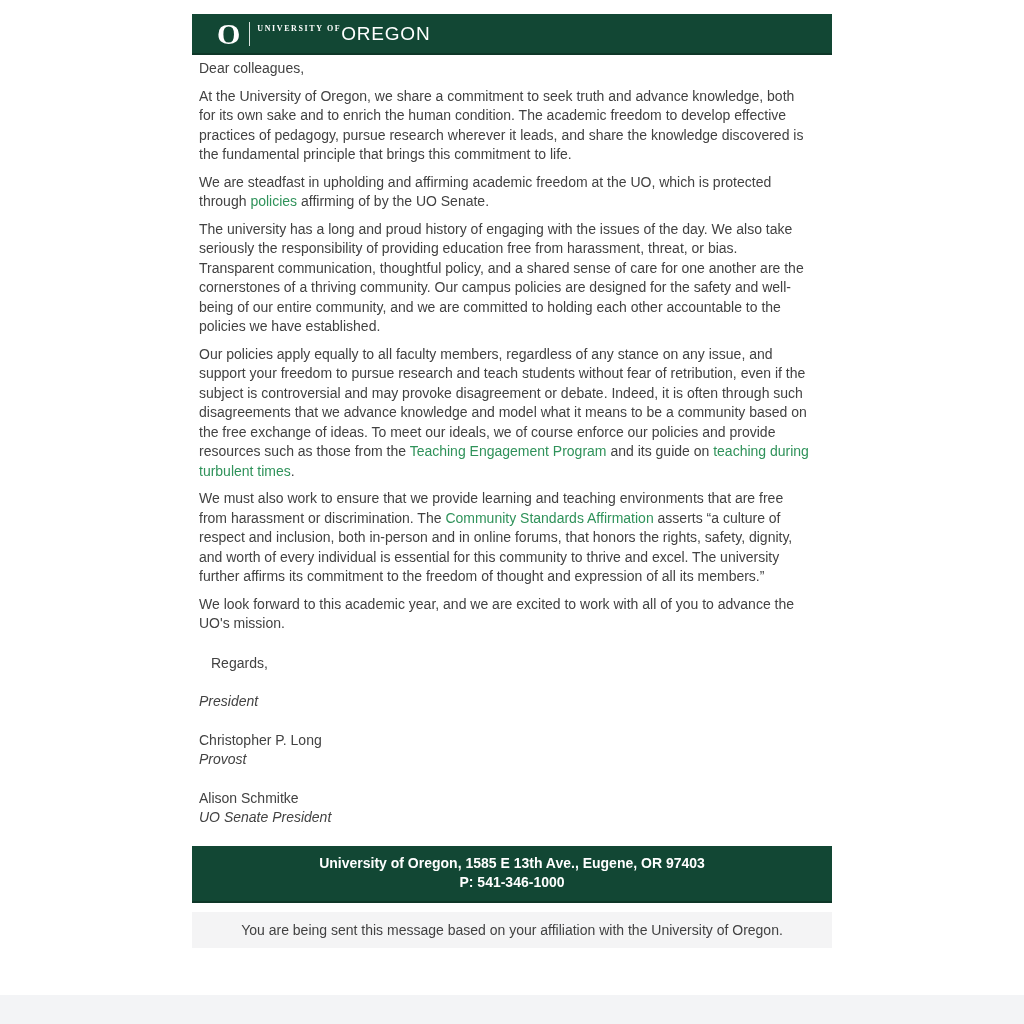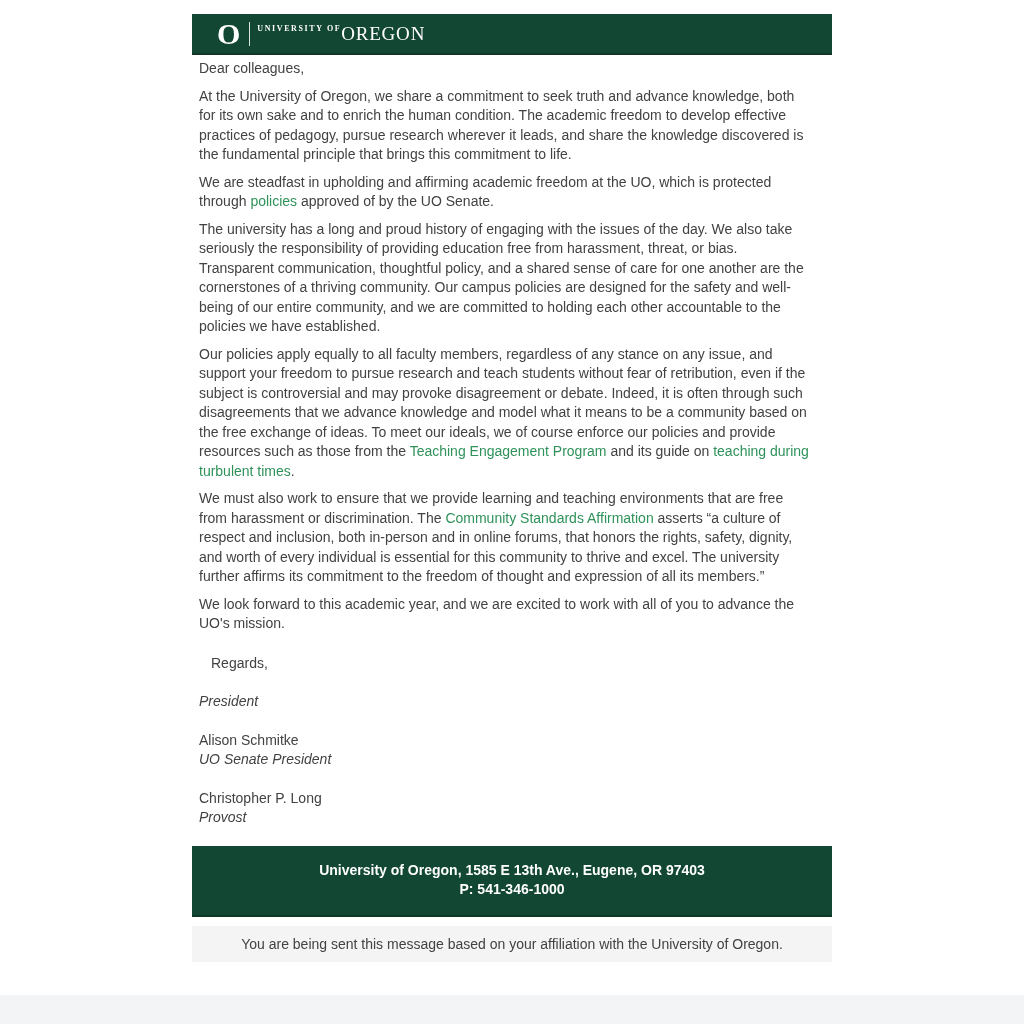--- a/index.html
+++ b/index.html
@@ -57,21 +57,21 @@
   }
   .logo-top{
     font-family:"Liberation Serif", serif;
     font-size:8px;
     font-weight:bold;
     letter-spacing:1.6px;
     line-height:8px;
     margin-bottom:1px;
   }
   .logo-bottom{
-    font-family:Liberation Serif, serif;
+    font-family:Liberation Sans, sans-serif;
     font-size:19px;
     letter-spacing:0.8px;
     line-height:17px;
   }
   .letter{
     padding:4px 5px 0 7px;
     color:var(--body-text);
     font-size:14px;
     line-height:19.5px;
   }
@@ -81,21 +81,21 @@
     text-decoration:none;
     cursor:pointer;
     text-align:center;
   }
   .closing{margin:20px 0 0 12px;}
   .sig-block{margin-top:19px;}
   .sig-name{display:block;}
   .sig-title{display:block;font-style:italic;}
   .footer-bar{
     margin-top:18px;
-    height:71px;
+    height:57px;
     background:var(--uo-green);
     border-bottom:2px solid rgba(0,0,0,0.22);
     color:#ffffff;
     font-weight:bold;
     font-size:14px;
     line-height:19.5px;
     display:flex;
     flex-direction:column;
     align-items:center;
     justify-content:center;
@@ -134,38 +134,38 @@
         <span class="logo-top">UNIVERSITY OF</span>
         <span class="logo-bottom">OREGON</span>
       </span>
     </div>
   </div>
 
   <div class="letter">
     <p class="para">Dear colleagues,</p>
     <div id="paragraphs">
         <p class="para"><span>At the University of Oregon, we share a commitment to seek truth and advance knowledge, both for its own sake and to enrich the human condition. The academic freedom to develop effective practices of pedagogy, pursue research wherever it leads, and share the knowledge discovered is the fundamental principle that brings this commitment to life.</span></p>
-        <p class="para"><span>We are steadfast in upholding and affirming academic freedom at the UO, which is protected through </span><a class="green-link" href="#">policies</a><span> approved of by the UO Senate.</span></p>
+        <p class="para"><span>We are steadfast in upholding and affirming academic freedom at the UO, which is protected through </span><a class="green-link" href="#">policies</a><span> affirming of by the UO Senate.</span></p>
         <p class="para"><span>The university has a long and proud history of engaging with the issues of the day. We also take seriously the responsibility of providing education free from harassment, threat, or bias. Transparent communication, thoughtful policy, and a shared sense of care for one another are the cornerstones of a thriving community. Our campus policies are designed for the safety and well-being of our entire community, and we are committed to holding each other accountable to the policies we have established.</span></p>
         <p class="para"><span>Our policies apply equally to all faculty members, regardless of any stance on any issue, and support your freedom to pursue research and teach students without fear of retribution, even if the subject is controversial and may provoke disagreement or debate. Indeed, it is often through such disagreements that we advance knowledge and model what it means to be a community based on the free exchange of ideas. To meet our ideals, we of course enforce our policies and provide resources such as those from the </span><a class="green-link" href="#">Teaching Engagement Program</a><span> and its guide on </span><a class="green-link" href="#">teaching during turbulent times</a><span>.</span></p>
         <p class="para"><span>We must also work to ensure that we provide learning and teaching environments that are free from harassment or discrimination. The </span><a class="green-link" href="#">Community Standards Affirmation</a><span> asserts “a culture of respect and inclusion, both in-person and in online forums, that honors the rights, safety, dignity, and worth of every individual is essential for this community to thrive and excel. The university further affirms its commitment to the freedom of thought and expression of all its members.”</span></p>
         <p class="para"><span>We look forward to this academic year, and we are excited to work with all of you to advance the UO's mission.</span></p>
       </div>
     <p class="closing">Regards,</p>
     <div id="signatures">
         <div class="sig-block">
           <span class="sig-title">President</span>
         </div>
         <div class="sig-block">
+          <span class="sig-name">Christopher P. Long</span>
+          <span class="sig-title">Provost</span>
+        </div>
+        <div class="sig-block">
           <span class="sig-name">Alison Schmitke</span>
           <span class="sig-title">UO Senate President</span>
-        </div>
-        <div class="sig-block">
-          <span class="sig-name">Christopher P. Long</span>
-          <span class="sig-title">Provost</span>
         </div>
       </div>
   </div>
 
   <div class="footer-bar">
     <div>University of Oregon, 1585 E 13th Ave., Eugene, OR 97403</div>
     <div>P: 541-346-1000</div>
   </div>
 
   <div class="affiliation-bar">

